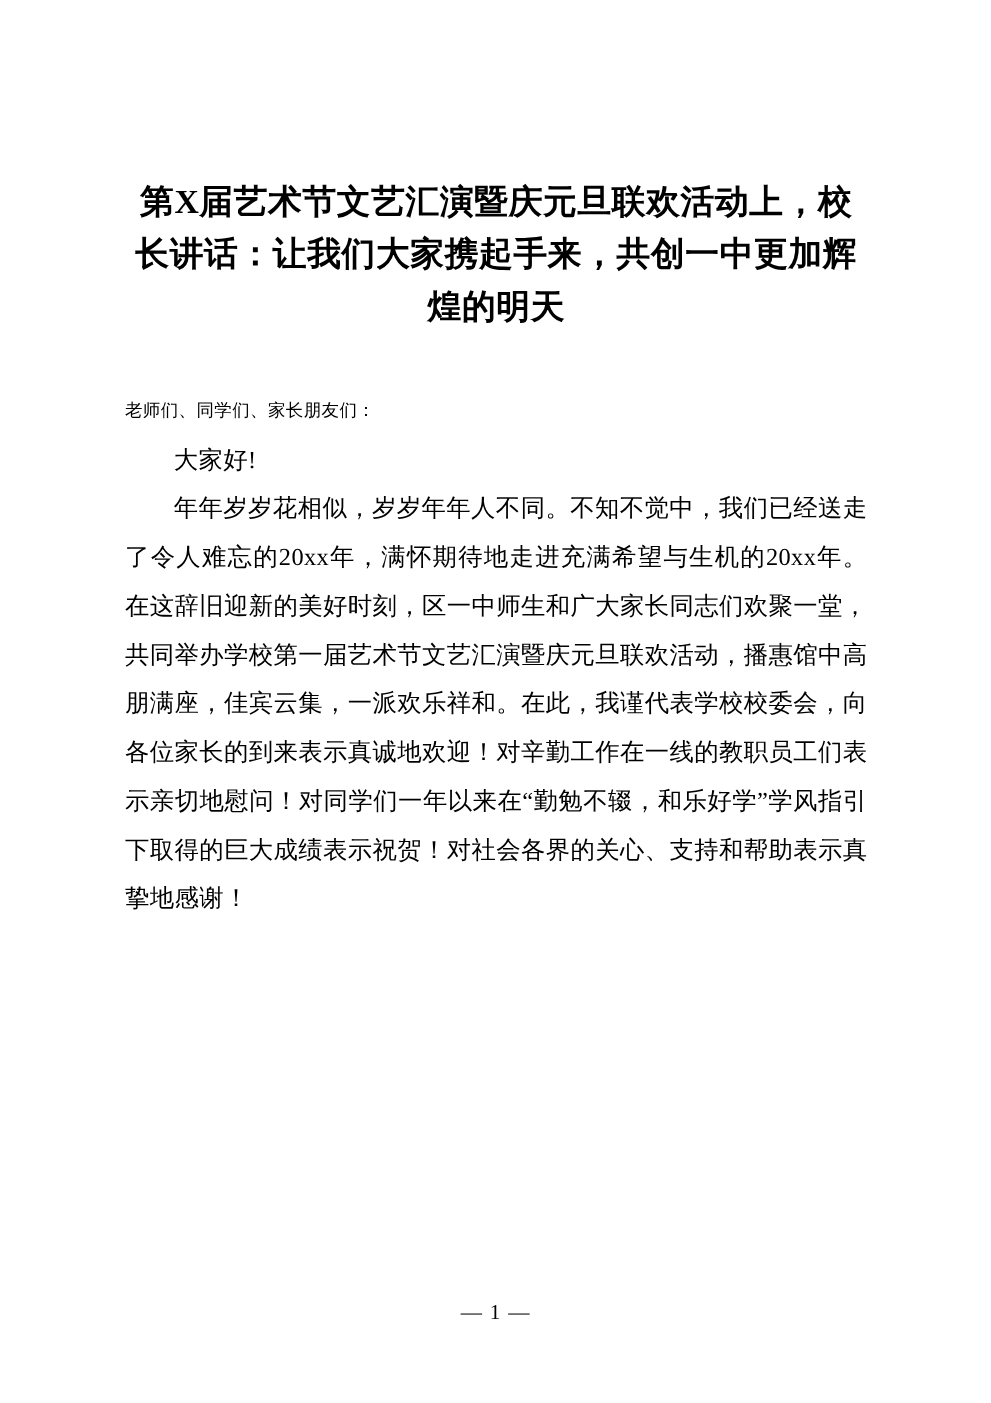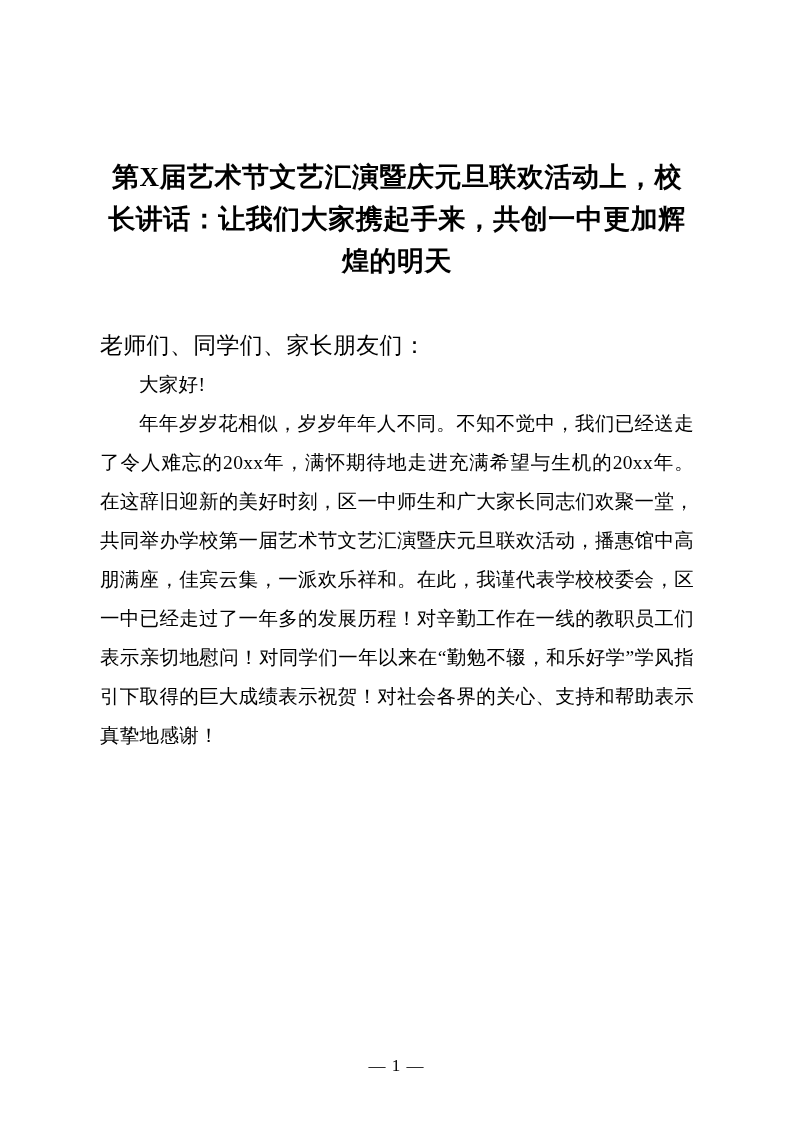--- a/index.html
+++ b/index.html
@@ -11,21 +11,21 @@
     width: 793px;
     height: 1122px;
     font-family: "Liberation Serif", "DejaVu Serif", serif;
     color: #000000;
     position: relative;
     overflow: hidden;
   }
   .page {
     position: absolute;
     left: 0;
-    top: 16px;
+    top: 0;
     width: 793px;
     height: 928px;
     box-sizing: border-box;
     padding: 0;
   }
   .content {
     position: absolute;
     left: 100px;
     top: 140px;
     width: 594px;
@@ -34,21 +34,21 @@
     font-family: "Liberation Serif", "DejaVu Serif", serif;
     font-weight: bold;
     font-size: 27px;
     line-height: 42px;
     text-align: center;
     letter-spacing: 0.5px;
     margin: 0 0 0 0;
     text-indent: 0;
   }
   .salutation {
-    font-size: 23px;
+    font-size: 14px;
     line-height: 39px;
     margin-top: 44px;
     text-indent: 0;
     letter-spacing: 0.3px;
   }
   p.body-par {
     font-size: 19.5px;
     line-height: 39px;
     margin: 0;
     text-indent: 39px;
@@ -72,19 +72,19 @@
 
 <div class="page">
   <div class="content">
 
     <div class="doc-title">第X届艺术节文艺汇演暨庆元旦联欢活动上，校长讲话：让我们大家携起手来，共创一中更加辉煌的明天</div>
 
     <div class="salutation">老师们、同学们、家长朋友们：</div>
 
     <p class="body-par">大家好!</p>
 
-    <p class="body-par">年年岁岁花相似，岁岁年年人不同。不知不觉中，我们已经送走了令人难忘的20xx年，满怀期待地走进充满希望与生机的20xx年。在这辞旧迎新的美好时刻，区一中师生和广大家长同志们欢聚一堂，共同举办学校第一届艺术节文艺汇演暨庆元旦联欢活动，播惠馆中高朋满座，佳宾云集，一派欢乐祥和。在此，我谨代表学校校委会，区一中已经走过了一年多的发展历程！对辛勤工作在一线的教职员工们表示亲切地慰问！对同学们一年以来在“勤勉不辍，和乐好学”学风指引下取得的巨大成绩表示祝贺！对社会各界的关心、支持和帮助表示真挚地感谢！</p>
+    <p class="body-par">年年岁岁花相似，岁岁年年人不同。不知不觉中，我们已经送走了令人难忘的20xx年，满怀期待地走进充满希望与生机的20xx年。在这辞旧迎新的美好时刻，区一中师生和广大家长同志们欢聚一堂，共同举办学校第一届艺术节文艺汇演暨庆元旦联欢活动，播惠馆中高朋满座，佳宾云集，一派欢乐祥和。在此，我谨代表学校校委会，向各位家长的到来表示真诚地欢迎！对辛勤工作在一线的教职员工们表示亲切地慰问！对同学们一年以来在“勤勉不辍，和乐好学”学风指引下取得的巨大成绩表示祝贺！对社会各界的关心、支持和帮助表示真挚地感谢！</p>
 
 
   </div>
 
   <div class="page-number">— 1 —</div>
 </div>
 
 </body></html>

